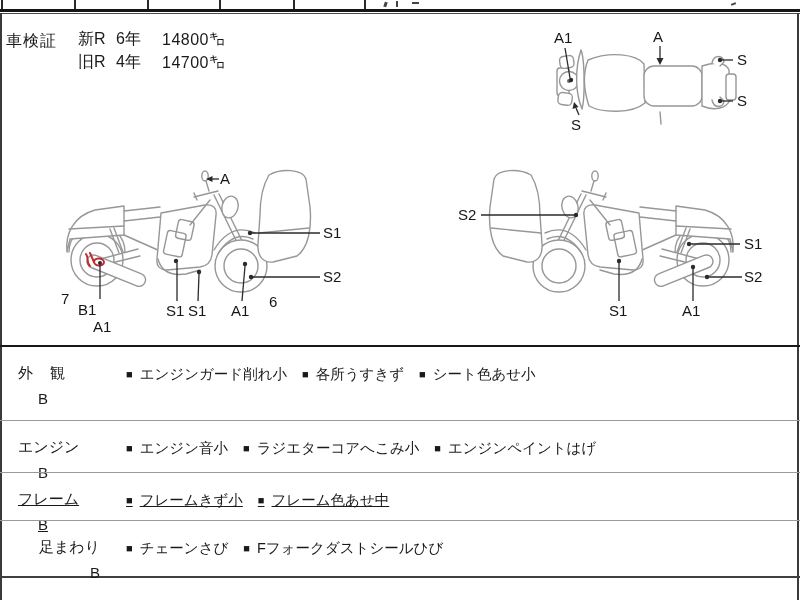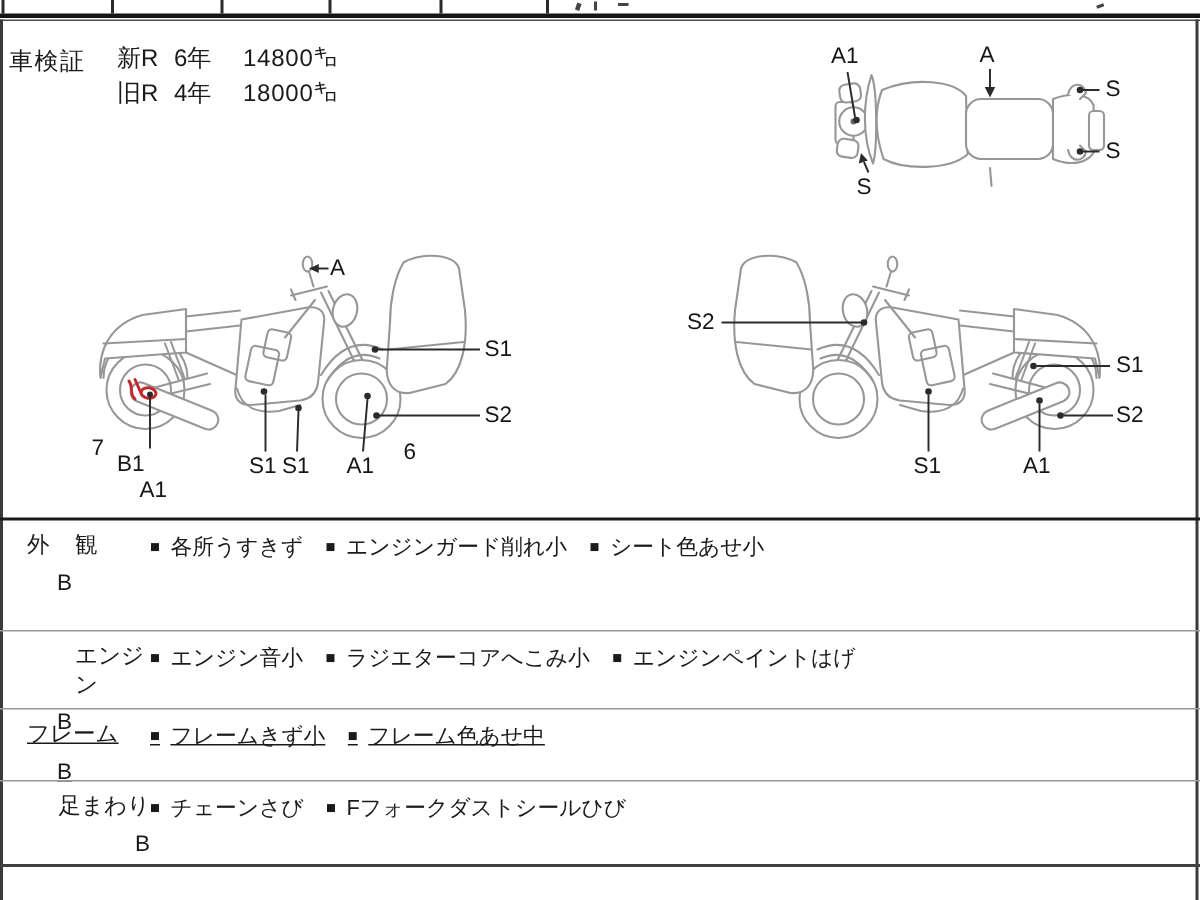--- a/index.html
+++ b/index.html
@@ -29,21 +29,21 @@
   .shaken-km{letter-spacing:0.5px;}
 
   
   .diagram{position:absolute;}
   .diagram svg{position:absolute;left:0;top:0;}
   .dlabel{position:absolute;font-size:15px;color:#161616;white-space:nowrap;line-height:1;}
   .dlabel.small{font-size:15px;}
 
   
   .cond-table{position:absolute;left:0;top:345px;width:800px;border-top:2px solid #191919;border-bottom:2px solid #404040;}
-  .cond-row{position:relative;box-sizing:border-box;padding-top:7px;display:flex;}
+  .cond-row{position:relative;box-sizing:border-box;padding-top:17px;display:flex;gap:26px;}
   .cond-row + .cond-row{border-top:1px solid #9a9a9a;}
   .cond-labelcol{width:100px;flex:0 0 100px;}
   .cond-label{padding-left:18px;font-size:15px;letter-spacing:1px;}
   .cond-grade{padding-left:38px;margin-top:7px;font-size:15px;}
   .cond-items{display:flex;flex-wrap:wrap;align-items:flex-start;column-gap:15px;padding-top:1px;}
   .cond-item{font-size:14.5px;white-space:nowrap;}
   .cond-item .bullet{font-size:11px;margin-right:7px;position:relative;top:-1px;}
 </style>
 </head>
 <body>
@@ -72,21 +72,21 @@
     <span class="shaken-label">車検証</span>
     <div>
       <div class="shaken-line">
         <span class="shaken-era">新R</span>
         <span class="shaken-years">6年</span>
         <span class="shaken-km">14800㌔</span>
       </div>
       <div class="shaken-line">
         <span class="shaken-era">旧R</span>
         <span class="shaken-years">4年</span>
-        <span class="shaken-km">18000㌔</span>
+        <span class="shaken-km">14700㌔</span>
       </div>
     </div>
   </div>
 
   <svg width="0" height="0" style="position:absolute" aria-hidden="true">
     <defs>
       <g id="bikeside" stroke="#979797" stroke-width="1.4" fill="none" stroke-linecap="round" stroke-linejoin="round">
         <circle cx="57" cy="105" r="26" fill="#fff"></circle>
         <circle cx="57" cy="105" r="17"></circle>
         <path d="M29,97 A28,28 0 0 1 85,97"></path>
@@ -222,29 +222,29 @@
   </div>
 
   <div class="cond-table">
 
     <div class="cond-row" style="height:73px;">
       <div class="cond-labelcol">
         <div class="cond-label">外　観</div>
         <div class="cond-grade">B</div>
       </div>
       <div class="cond-items">
+        <span class="cond-item"><span class="bullet">■</span><span>エンジンガード削れ小</span></span>
         <span class="cond-item"><span class="bullet">■</span><span>各所うすきず</span></span>
-        <span class="cond-item"><span class="bullet">■</span><span>エンジンガード削れ小</span></span>
         <span class="cond-item"><span class="bullet">■</span><span>シート色あせ小</span></span>
       </div>
     </div>
 
     <div class="cond-row" style="height:52px;">
       <div class="cond-labelcol">
-        <div class="cond-label" style="letter-spacing:0;margin-left:32px;">エンジン</div>
+        <div class="cond-label" style="letter-spacing:0;">エンジン</div>
         <div class="cond-grade">B</div>
       </div>
       <div class="cond-items">
         <span class="cond-item"><span class="bullet">■</span><span>エンジン音小</span></span>
         <span class="cond-item"><span class="bullet">■</span><span>ラジエターコアへこみ小</span></span>
         <span class="cond-item"><span class="bullet">■</span><span>エンジンペイントはげ</span></span>
       </div>
     </div>
 
     <div class="cond-row" style="height:48px;text-decoration:underline;">

